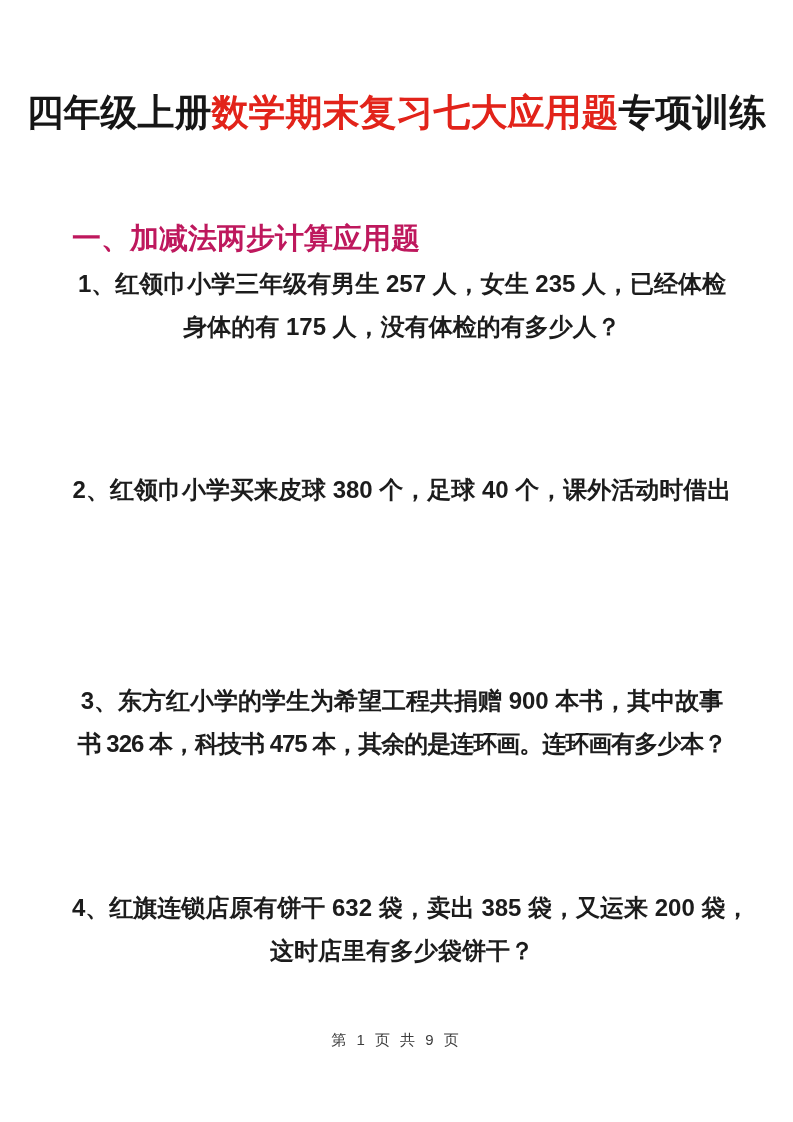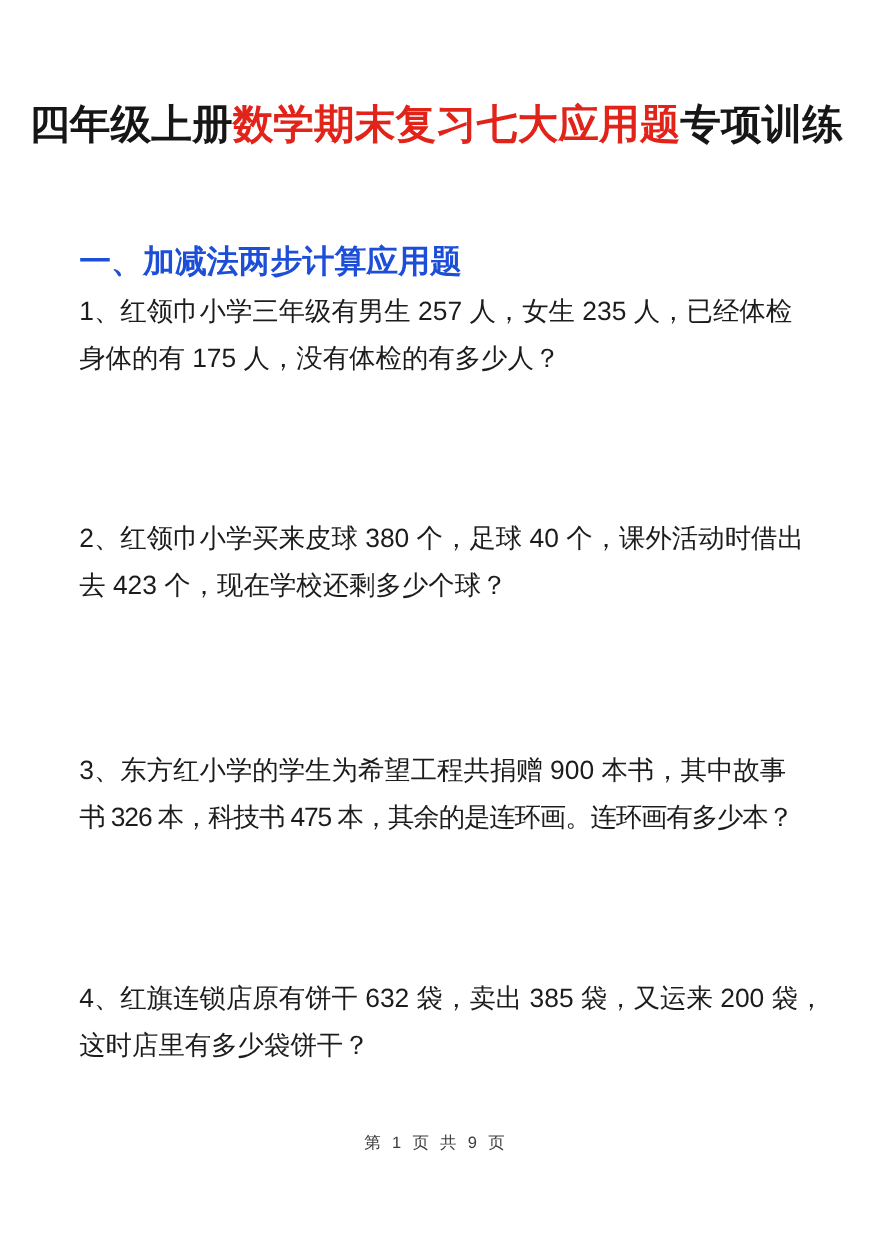--- a/index.html
+++ b/index.html
@@ -32,31 +32,32 @@
   .doc-title .red-seg {
     color: #e2231a;
   }
   .section-heading {
     position: absolute;
     top: 219px;
     left: 72px;
     margin: 0;
     font-size: 29px;
     font-weight: 700;
-    color: #1d4ed8;
+    color: #be185d;
     line-height: 38px;
     white-space: nowrap;
   }
   .problem {
     position: absolute;
     left: 72px;
     width: 660px;
     font-size: 24px;
-    font-weight: 400;
+    font-weight: 700;
     color: #1c1c1c;
+    text-align: center;
   }
   .problem .line {
     line-height: 43px;
     white-space: nowrap;
   }
   .problem .line.tight {
     letter-spacing: -1px;
   }
   .p1 { top: 262px; }
   .p2 { top: 468px; }
@@ -84,21 +85,20 @@
 
   <h2 class="section-heading">一、加减法两步计算应用题</h2>
 
   <div class="problem p1">
     <div class="line">1、红领巾小学三年级有男生 257 人，女生 235 人，已经体检</div>
     <div class="line">身体的有 175 人，没有体检的有多少人？</div>
   </div>
 
   <div class="problem p2">
     <div class="line">2、红领巾小学买来皮球 380 个，足球 40 个，课外活动时借出</div>
-    <div class="line">去 423 个，现在学校还剩多少个球？</div>
   </div>
 
   <div class="problem p3">
     <div class="line">3、东方红小学的学生为希望工程共捐赠 900 本书，其中故事</div>
     <div class="line tight">书 326 本，科技书 475 本，其余的是连环画。连环画有多少本？</div>
   </div>
 
   <div class="problem p4">
     <div class="line">4、红旗连锁店原有饼干 632 袋，卖出 385 袋，又运来 200 袋，</div>
     <div class="line">这时店里有多少袋饼干？</div>

